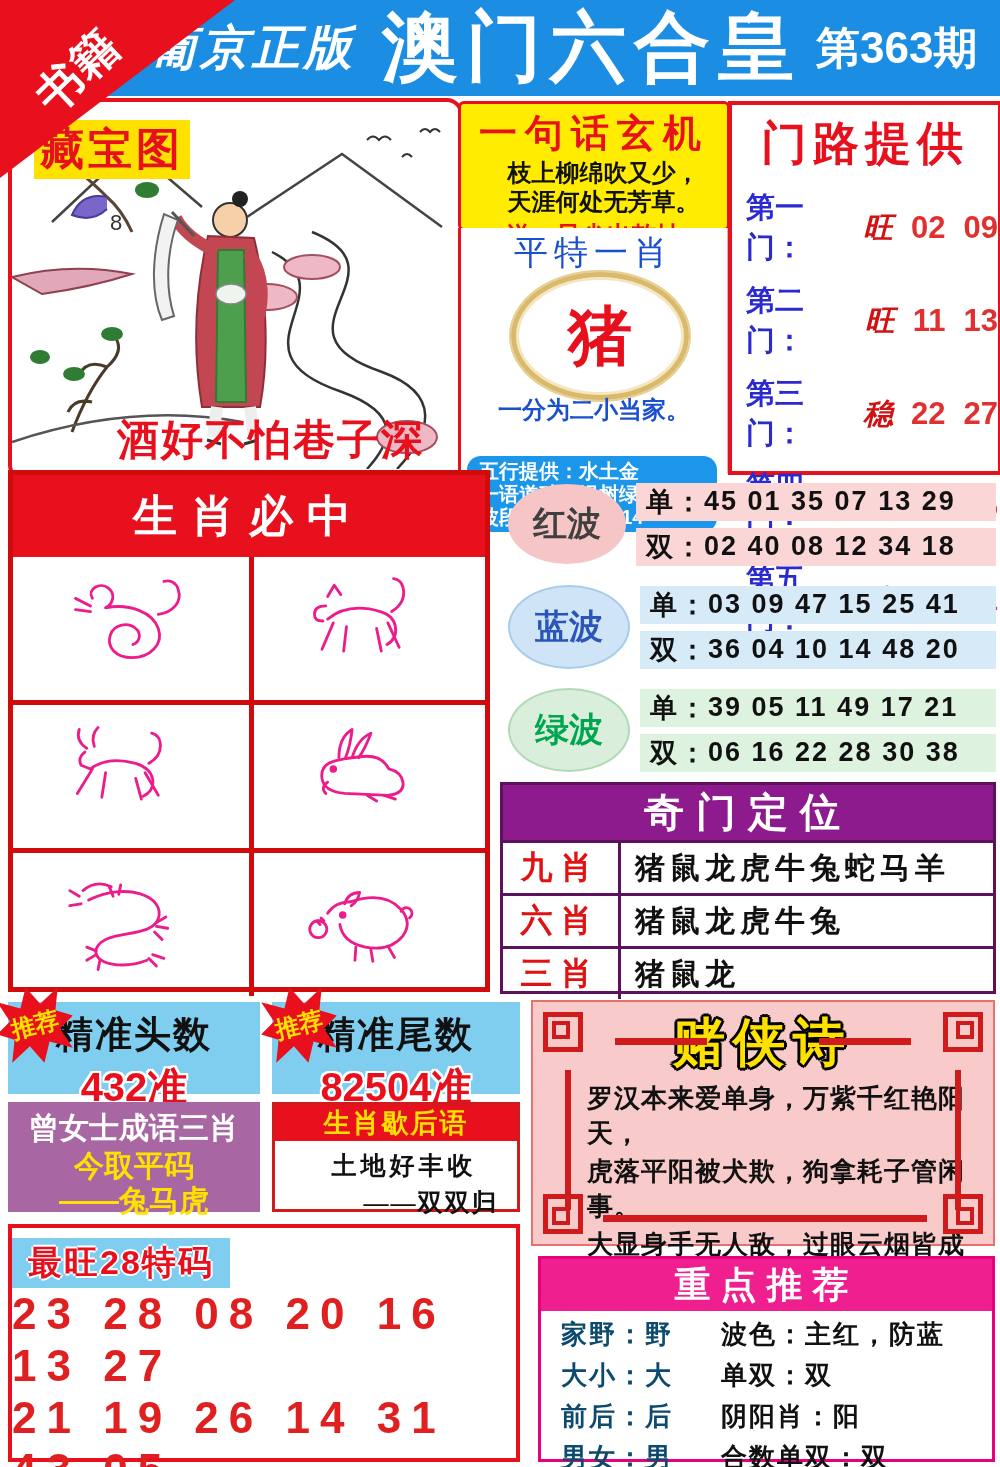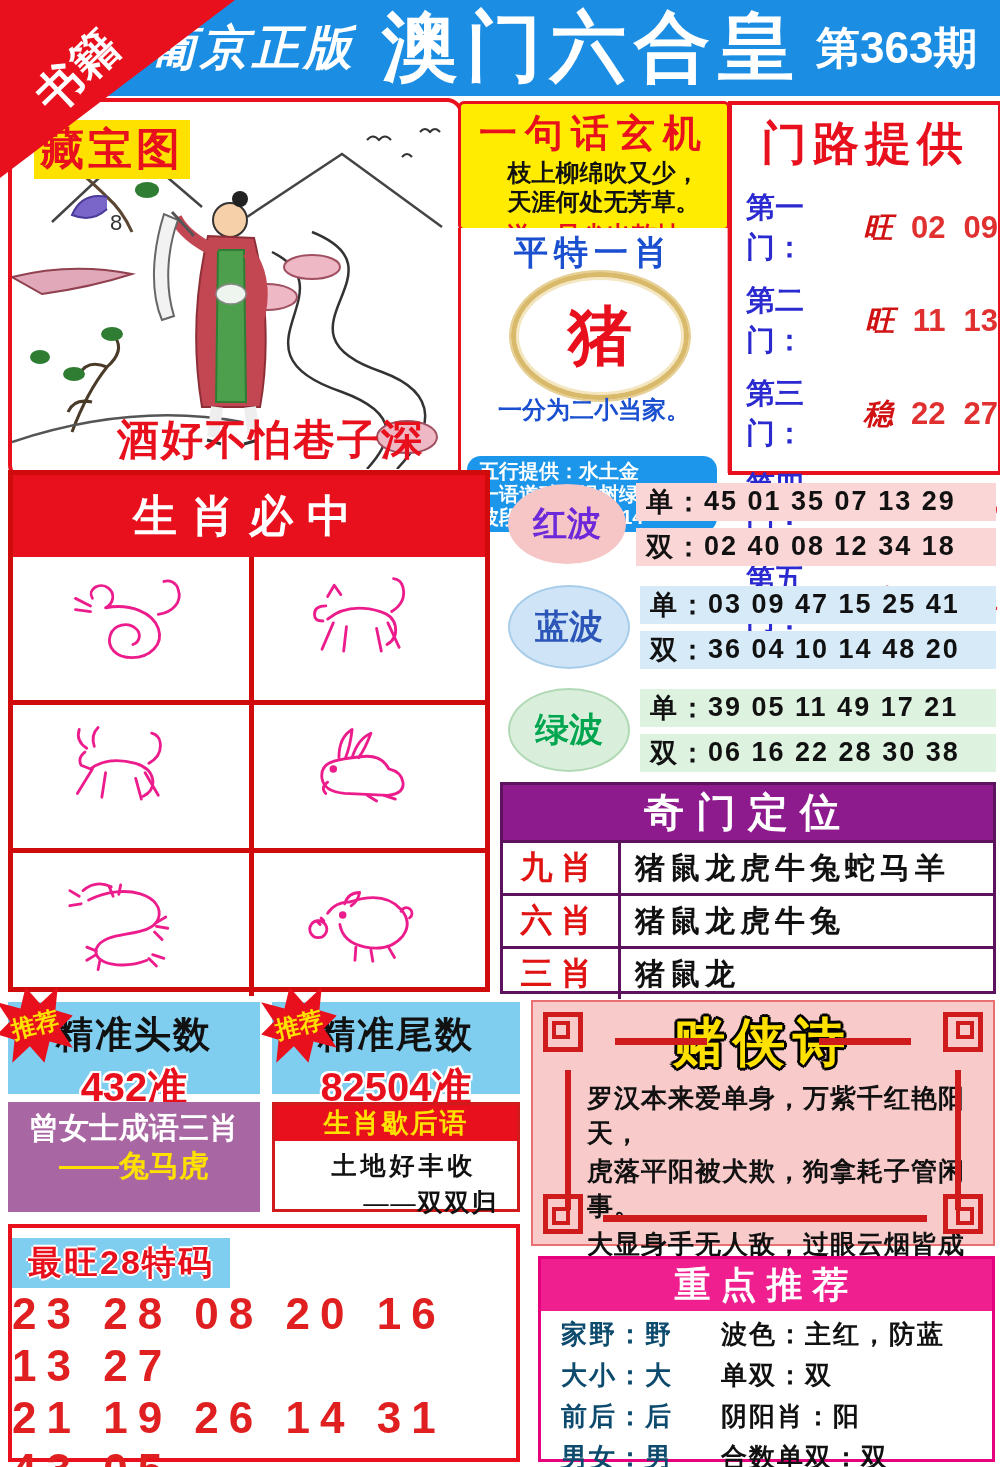--- a/index.html
+++ b/index.html
@@ -30,21 +30,21 @@
   
   .mystery{left:458px;top:101px;width:266px;height:124px;background:#ffec00;border:3px solid #e8101c;
            border-radius:6px;text-align:center;}
   .mystery-title{color:#e8101c;font-size:38px;font-weight:900;letter-spacing:8px;margin-top:4px;}
   .mystery-line{color:#111;font-size:24px;font-weight:900;line-height:1.2;padding-left:19px;}
   .mystery-gift{color:#e8101c;font-size:25px;font-weight:900;margin-top:2px;}
 
   
   .pingte{left:458px;top:228px;width:266px;height:245px;border-left:3px solid #e8101c;
           border-right:3px solid #f2a7b5;background:#fff;text-align:center;}
-  .pingte-title{color:#1a4fd0;font-size:34px;font-weight:700;letter-spacing:6px;margin-top:2px;}
+  .pingte-title{color:#1a4fd0;font-size:34px;font-weight:400;letter-spacing:6px;margin-top:2px;}
   .oval{position:absolute;left:50px;top:44px;width:168px;height:118px;border:5px solid #d9b96a;
         border-radius:50%;box-shadow:0 0 0 3px #f4e6c0 inset, 0 0 0 2px #e6cf92;
         display:flex;align-items:center;justify-content:center;}
   .oval-animal{color:#e8101c;font-size:64px;font-weight:900;}
   .pingte-verse{color:#1a4fd0;font-size:24px;font-weight:900;line-height:1.2;}
   .pingte-verses{position:absolute;left:0;top:168px;width:100%;}
   .wuxing-box{position:absolute;left:6px;top:228px;width:250px;height:76px;background:#1b96ea;
               border-radius:14px;color:#fff;text-align:left;padding:4px 0 0 12px;box-sizing:border-box;}
   .wuxing-box div{font-size:20px;font-weight:bold;line-height:1.15;}
 
@@ -67,21 +67,21 @@
   .animal-svg{stroke:#ec1c8c;fill:none;stroke-width:3;stroke-linecap:round;stroke-linejoin:round;}
 
   
   .wave{left:500px;top:478px;width:496px;height:92px;display:flex;align-items:center;}
   .wave-ellipse{width:118px;height:80px;border-radius:50%;display:flex;align-items:center;justify-content:center;
                 font-size:34px;font-weight:900;flex:none;margin-left:8px;}
   .wave-bars{margin-left:10px;flex:1;}
   .wave-bar{height:38px;display:flex;align-items:center;font-size:27px;font-weight:bold;color:#111;
             padding-left:10px;letter-spacing:2px;}
   .wave-bar+.wave-bar{margin-top:7px;}
-  .w-red .wave-ellipse{background:#f6c5c5;color:#6d28d9;}
+  .w-red .wave-ellipse{background:#f6c5c5;color:#404040;}
   .w-red .wave-bar{background:#fad6d6;}
   .w-blue .wave-ellipse{background:#cfe5f7;color:#2b56b8;border:2px solid #a8cdea;}
   .w-blue .wave-bar{background:#d6eaf8;}
   .w-green .wave-ellipse{background:#d9efdb;color:#00a550;border:2px solid #b2d9b6;}
   .w-green .wave-bar{background:#def2e0;}
 
   
   .qimen{left:500px;top:782px;width:496px;height:212px;border:3px solid #5c125c;box-sizing:border-box;background:#fff;}
   .qimen-header{background:#8e1b8e;height:55px;display:flex;align-items:center;justify-content:center;}
   .qimen-title{color:#fff;font-size:40px;letter-spacing:12px;}
@@ -369,20 +369,21 @@
   <div class="abs badge-box" style="left:272px;top:1002px;width:248px;">
     <div class="starburst">
       <span>推荐</span>
     </div>
     <div class="bb-title">精准尾数</div>
     <div class="bb-value">82504准</div>
   </div>
 
   <div class="abs zeng">
     <div class="zeng-title">曾女士成语三肖</div>
+    <div class="zeng-line">今取平码</div>
     <div class="zeng-line">——兔马虎</div>
   </div>
 
   <div class="abs xiehou">
     <div class="xiehou-header">
       <span class="xiehou-title">生肖歇后语</span>
     </div>
     <div class="xiehou-line1 script">土地好丰收</div>
     <div class="xiehou-line2 script">——双双归</div>
   </div>

